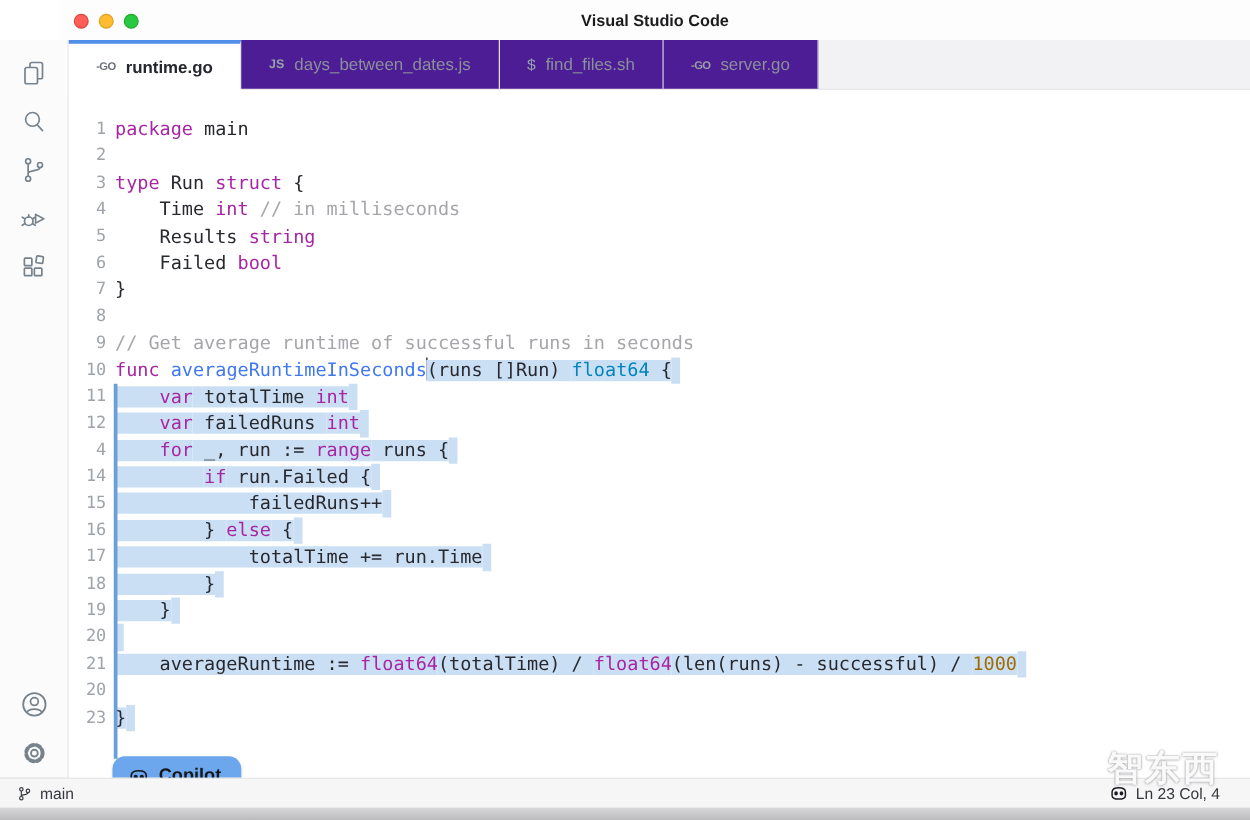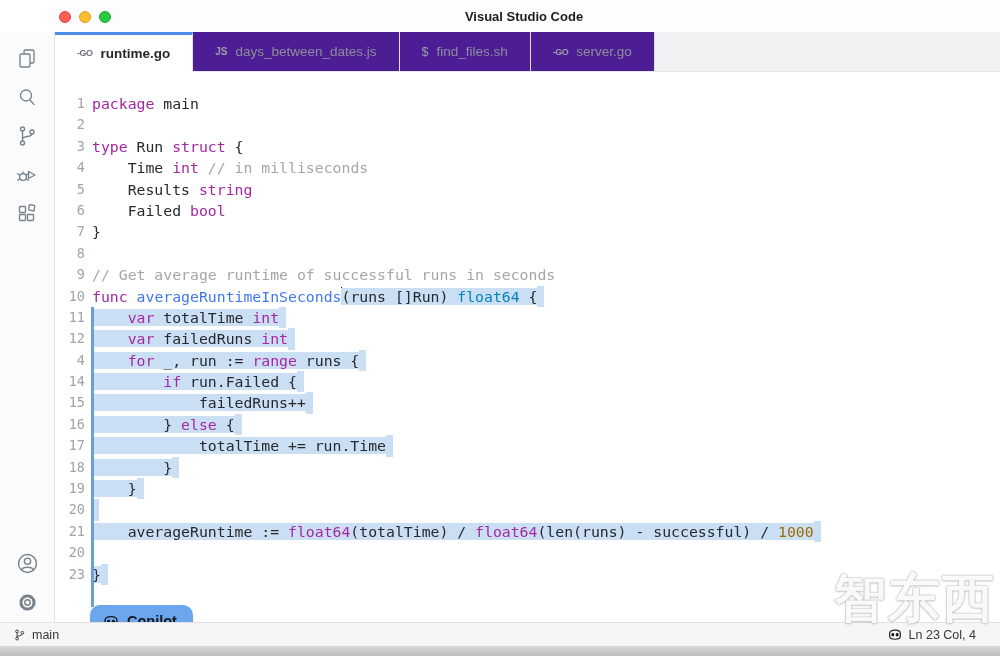--- a/index.html
+++ b/index.html
@@ -70,22 +70,22 @@
   
   .statusbar{height:24px;flex:0 0 24px;background:#f6f6f7;border-top:1px solid #e2e2e4;
     display:flex;align-items:center;justify-content:space-between;
     padding:0 24px 0 13px;font-size:12.5px;color:#35383d;}
   .sb-group{display:flex;align-items:center;gap:6px;cursor:pointer;}
 
   .bottom-strip{height:10px;flex:0 0 10px;
     background:linear-gradient(180deg,#d8d8da 0%,#c4c4c6 70%,#bcbcbe 100%);}
 
   
-  .watermark{position:absolute;right:4px;bottom:22px;z-index:9;pointer-events:none;
-    font-size:52px;font-weight:700;letter-spacing:2px;color:rgba(255,255,255,0.92);
+  .watermark{position:absolute;right:24px;bottom:22px;z-index:9;pointer-events:none;
+    font-size:28px;font-weight:700;letter-spacing:2px;color:rgba(255,255,255,0.92);
     text-shadow:0 1px 2px rgba(160,160,165,.6), 0 -1px 1px rgba(190,190,195,.45),
       1px 0 1px rgba(175,175,180,.4), -1px 0 1px rgba(175,175,180,.4);}
 </style>
 </head>
 <body>
 
 <div class="window">
 
   <div class="titlebar">
     <div class="lights">

